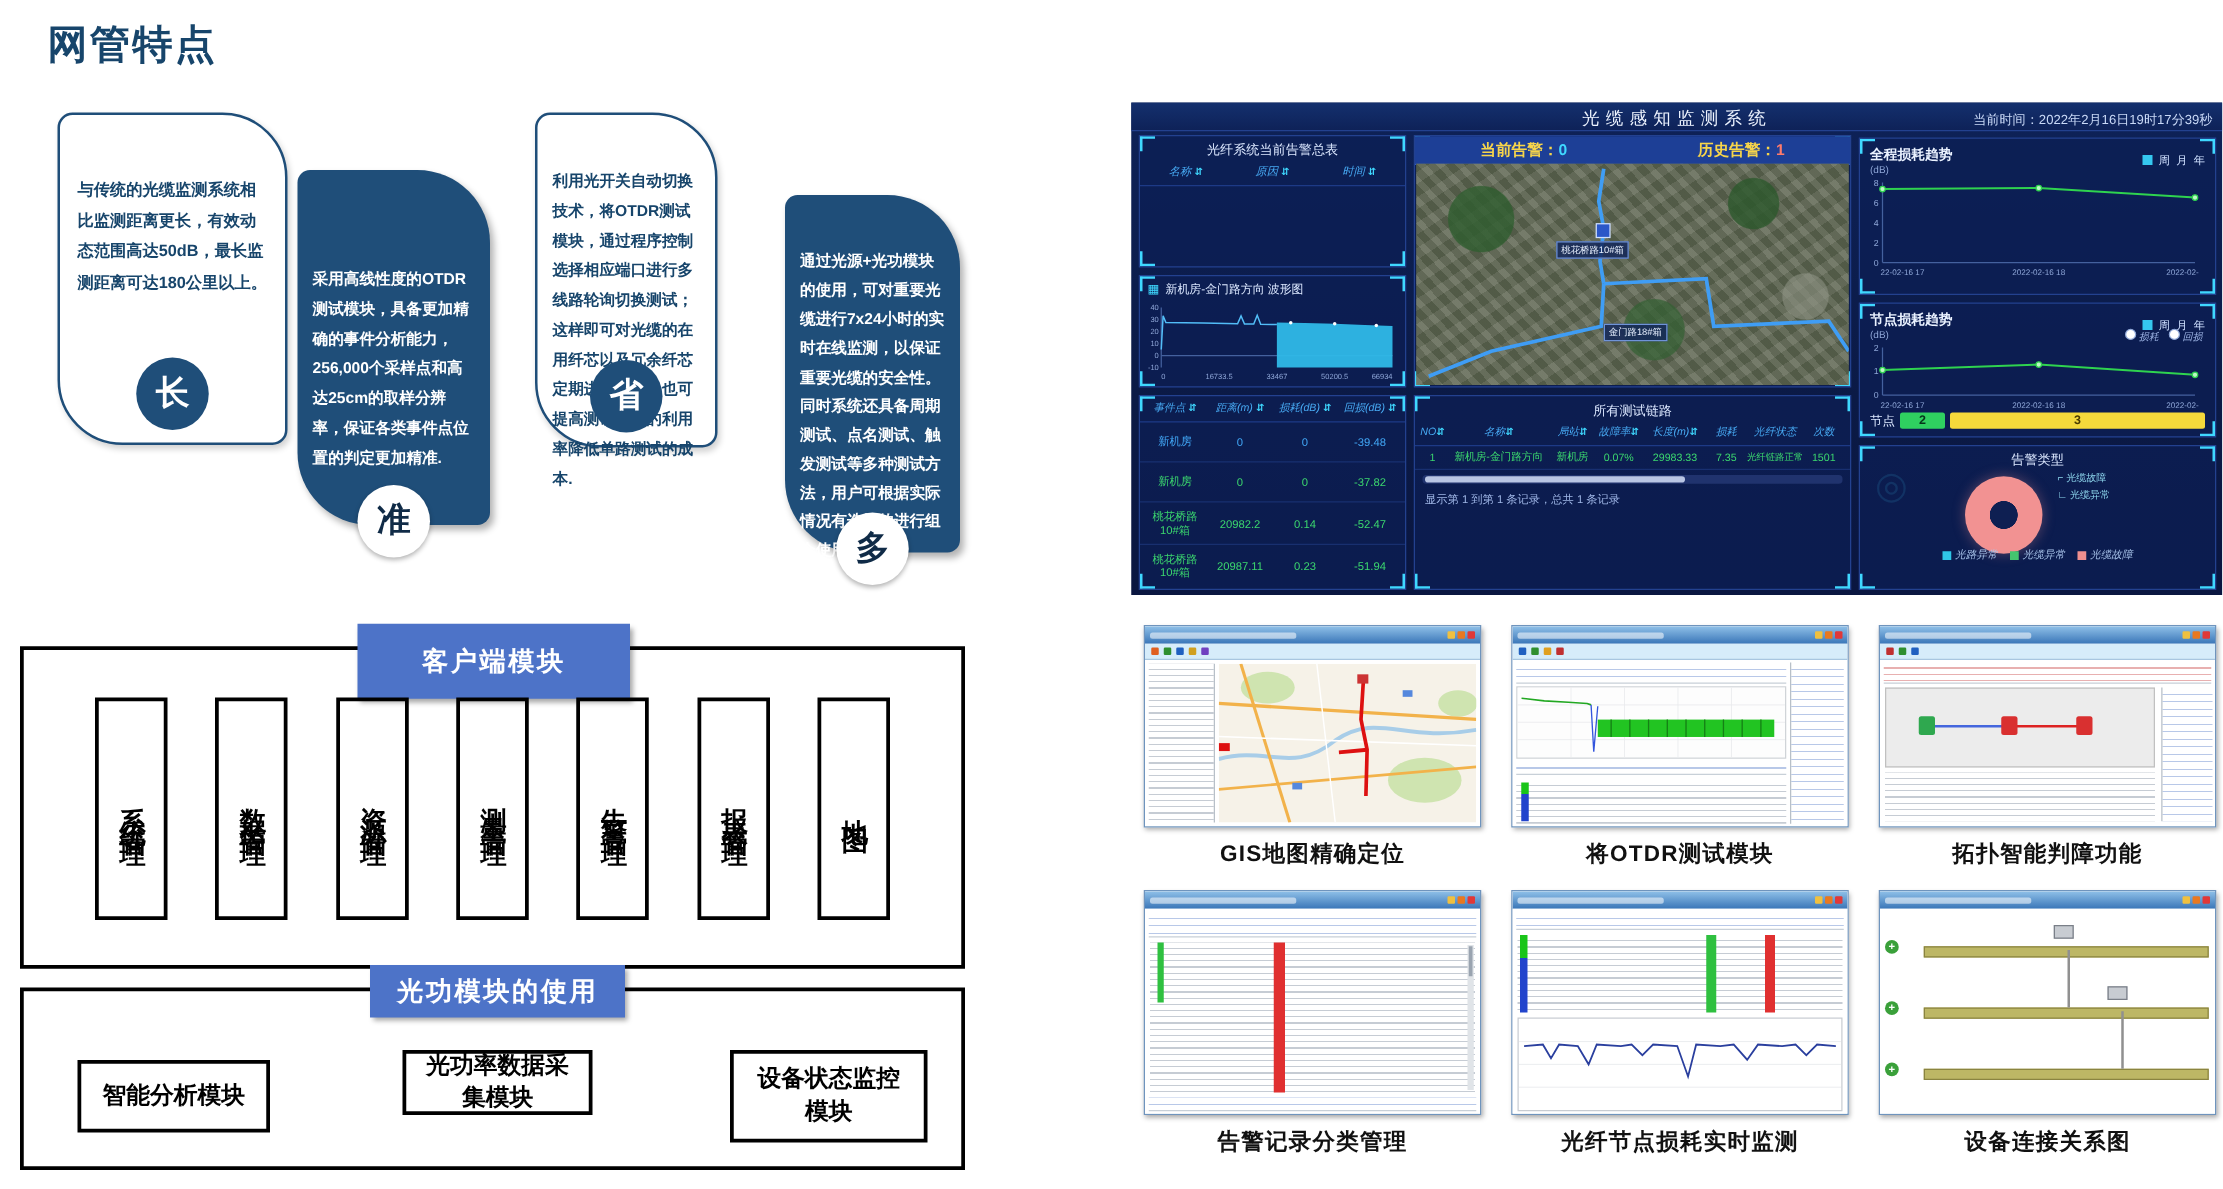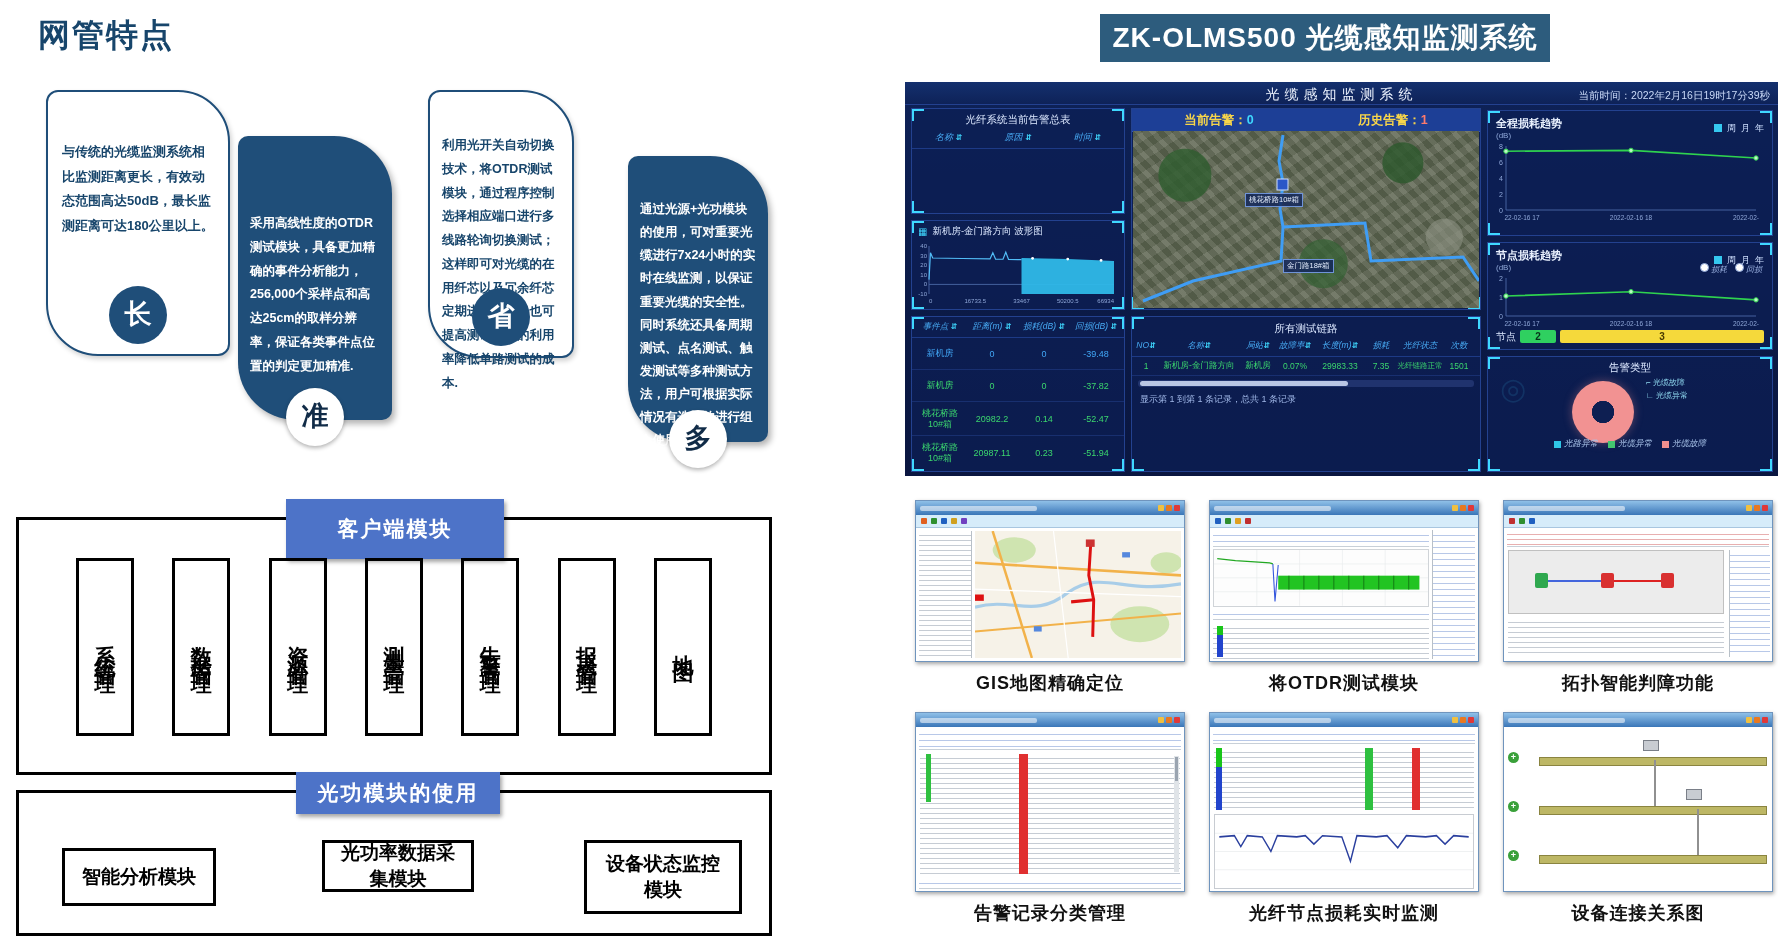--- a/index.html
+++ b/index.html
@@ -187,21 +187,20 @@
         <span>地图</span>
       </div>
   </div>
 
   <div class="outer-box" id="backend-box"></div>
   <div class="ribbon" id="ribbon2">光功模块的使用</div>
   <div class="hmod" id="hmod1">智能分析模块</div>
   <div class="hmod" id="hmod2">光功率数据采集模块</div>
   <div class="hmod" id="hmod3">设备状态监控模块</div>
 
-  <div class="banner" style="background: rgb(45, 92, 125);">ZK-OLMS500 光缆感知监测系统</div>
 
   <div class="dashboard">
     <div class="dash-titlebar"></div>
     <div class="dash-title">光缆感知监测系统</div>
     <div class="dash-time">当前时间：2022年2月16日19时17分39秒</div>
 
     <div class="panel" id="p-alarm">
       <div class="p-title">光纤系统当前告警总表</div>
       <div class="thead">
         <span><i>名称</i> <b class="sort">⇵</b></span>

